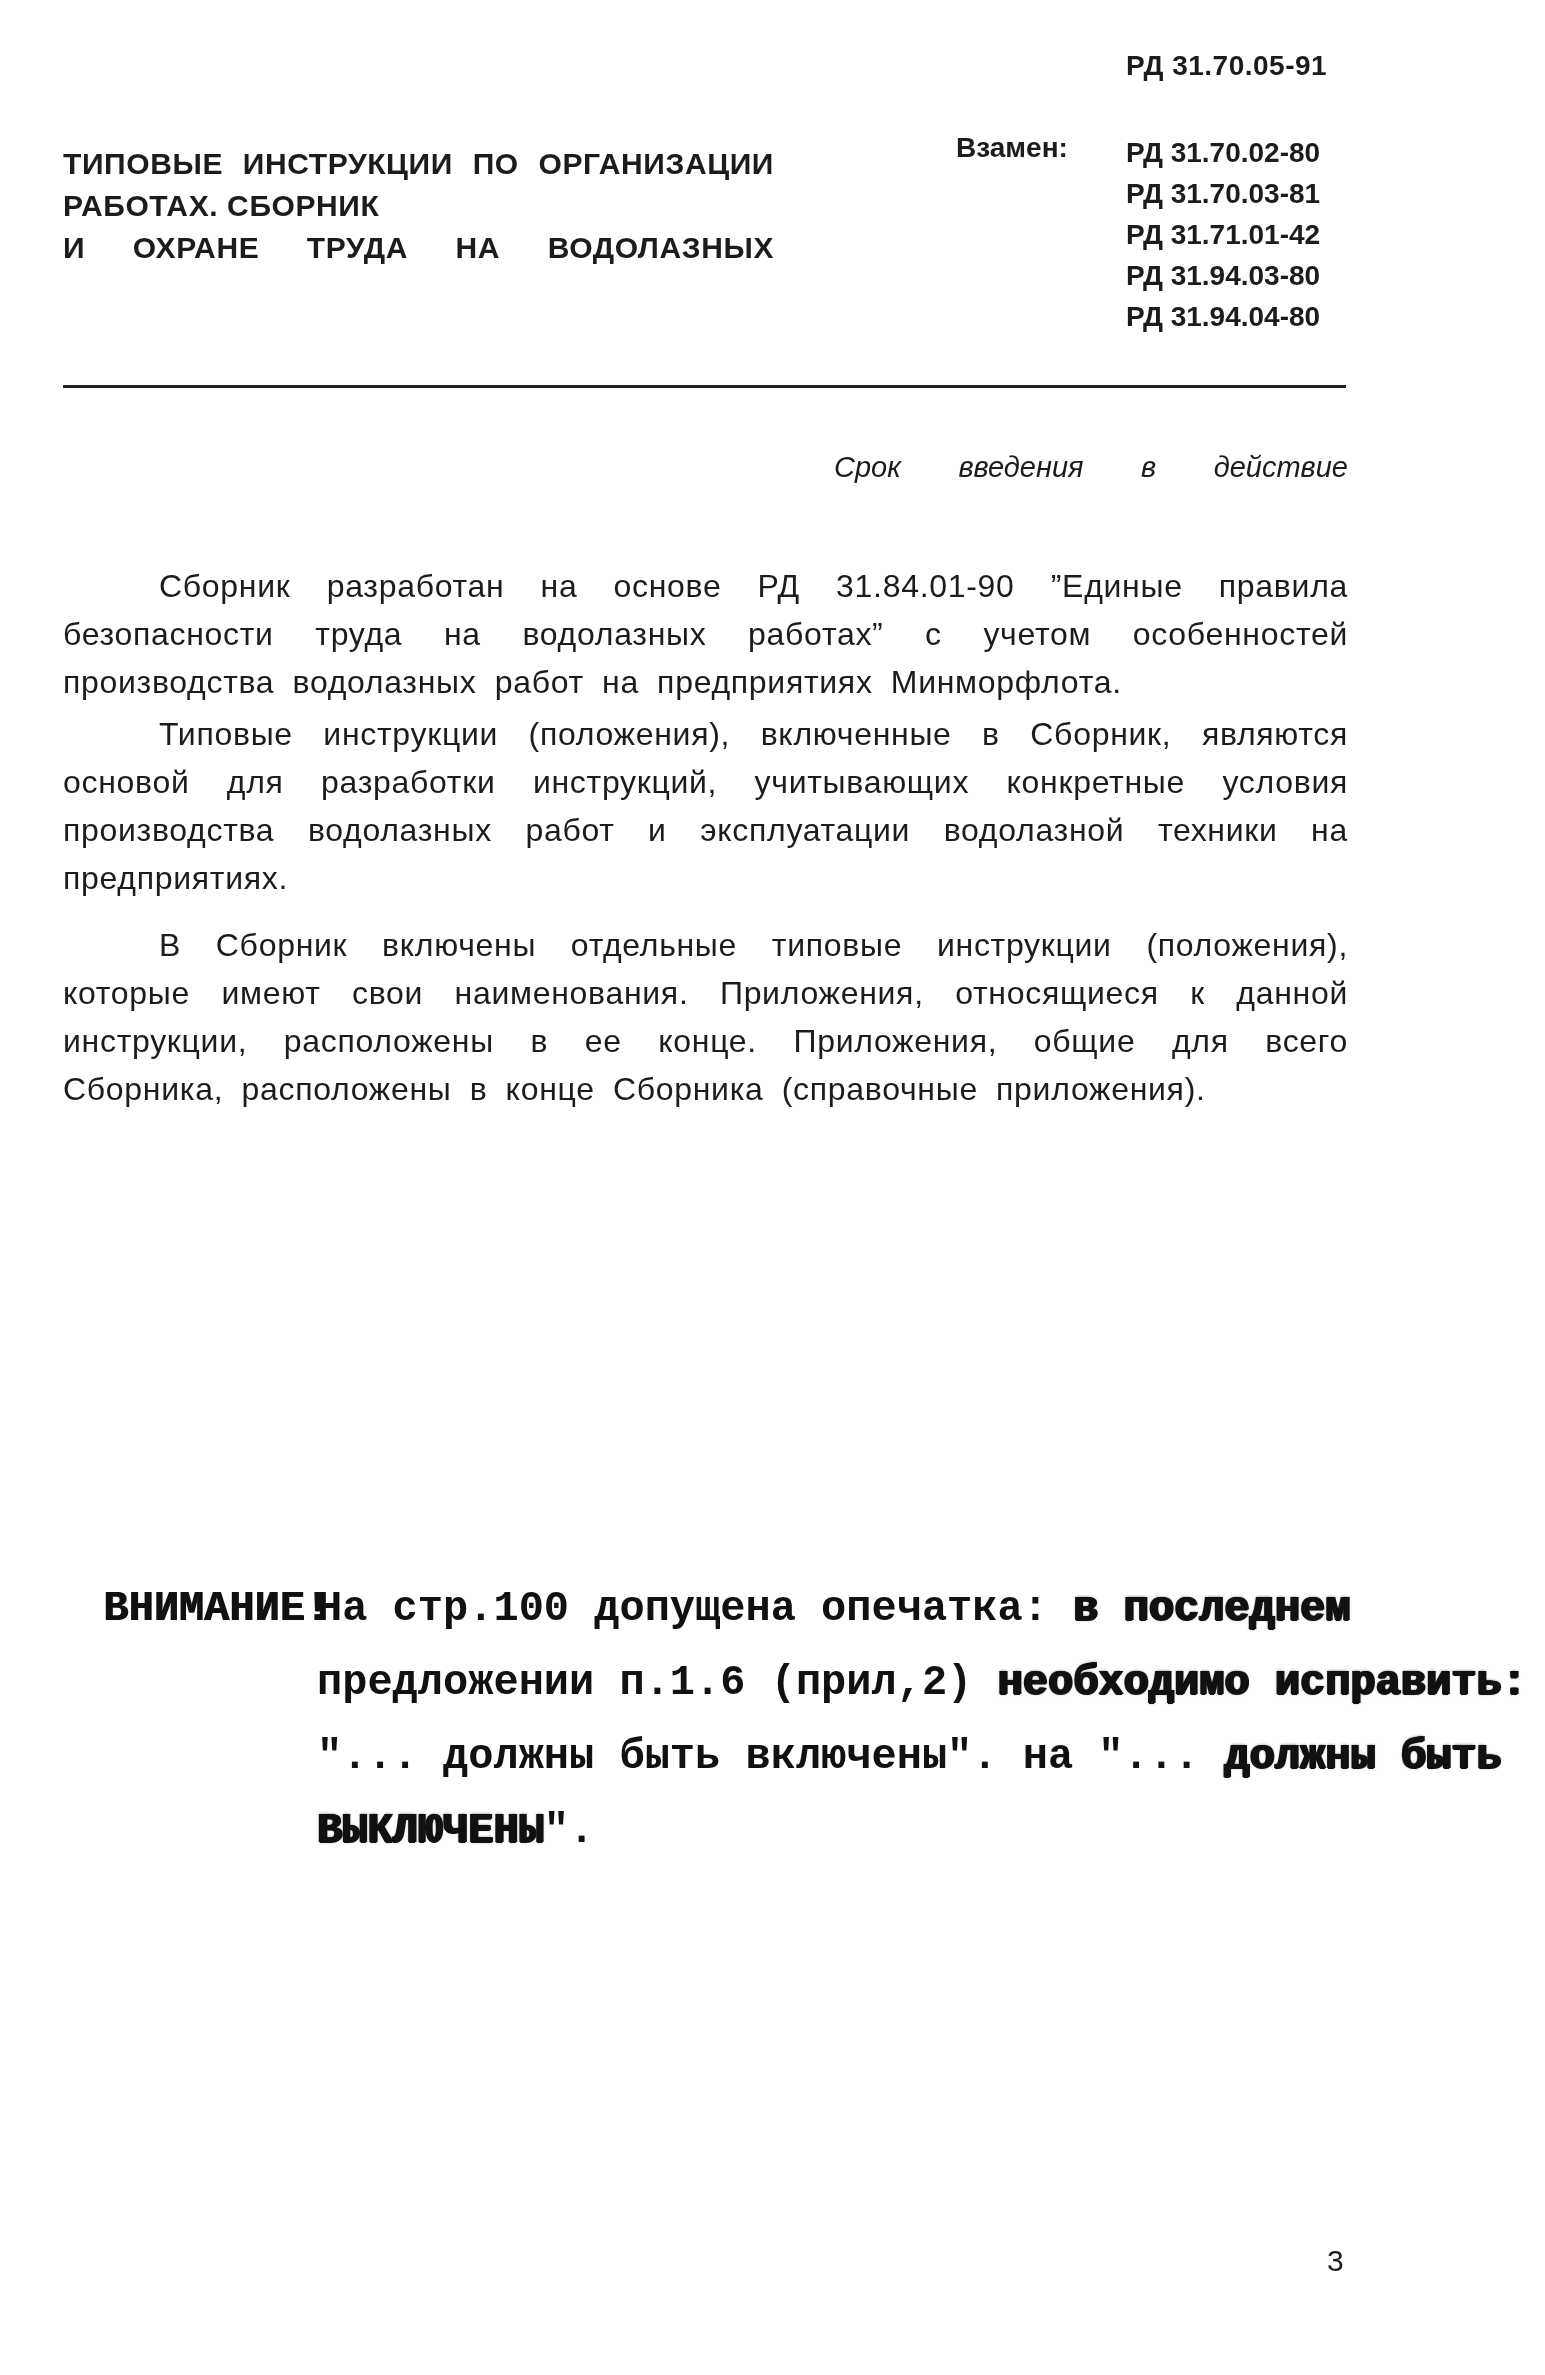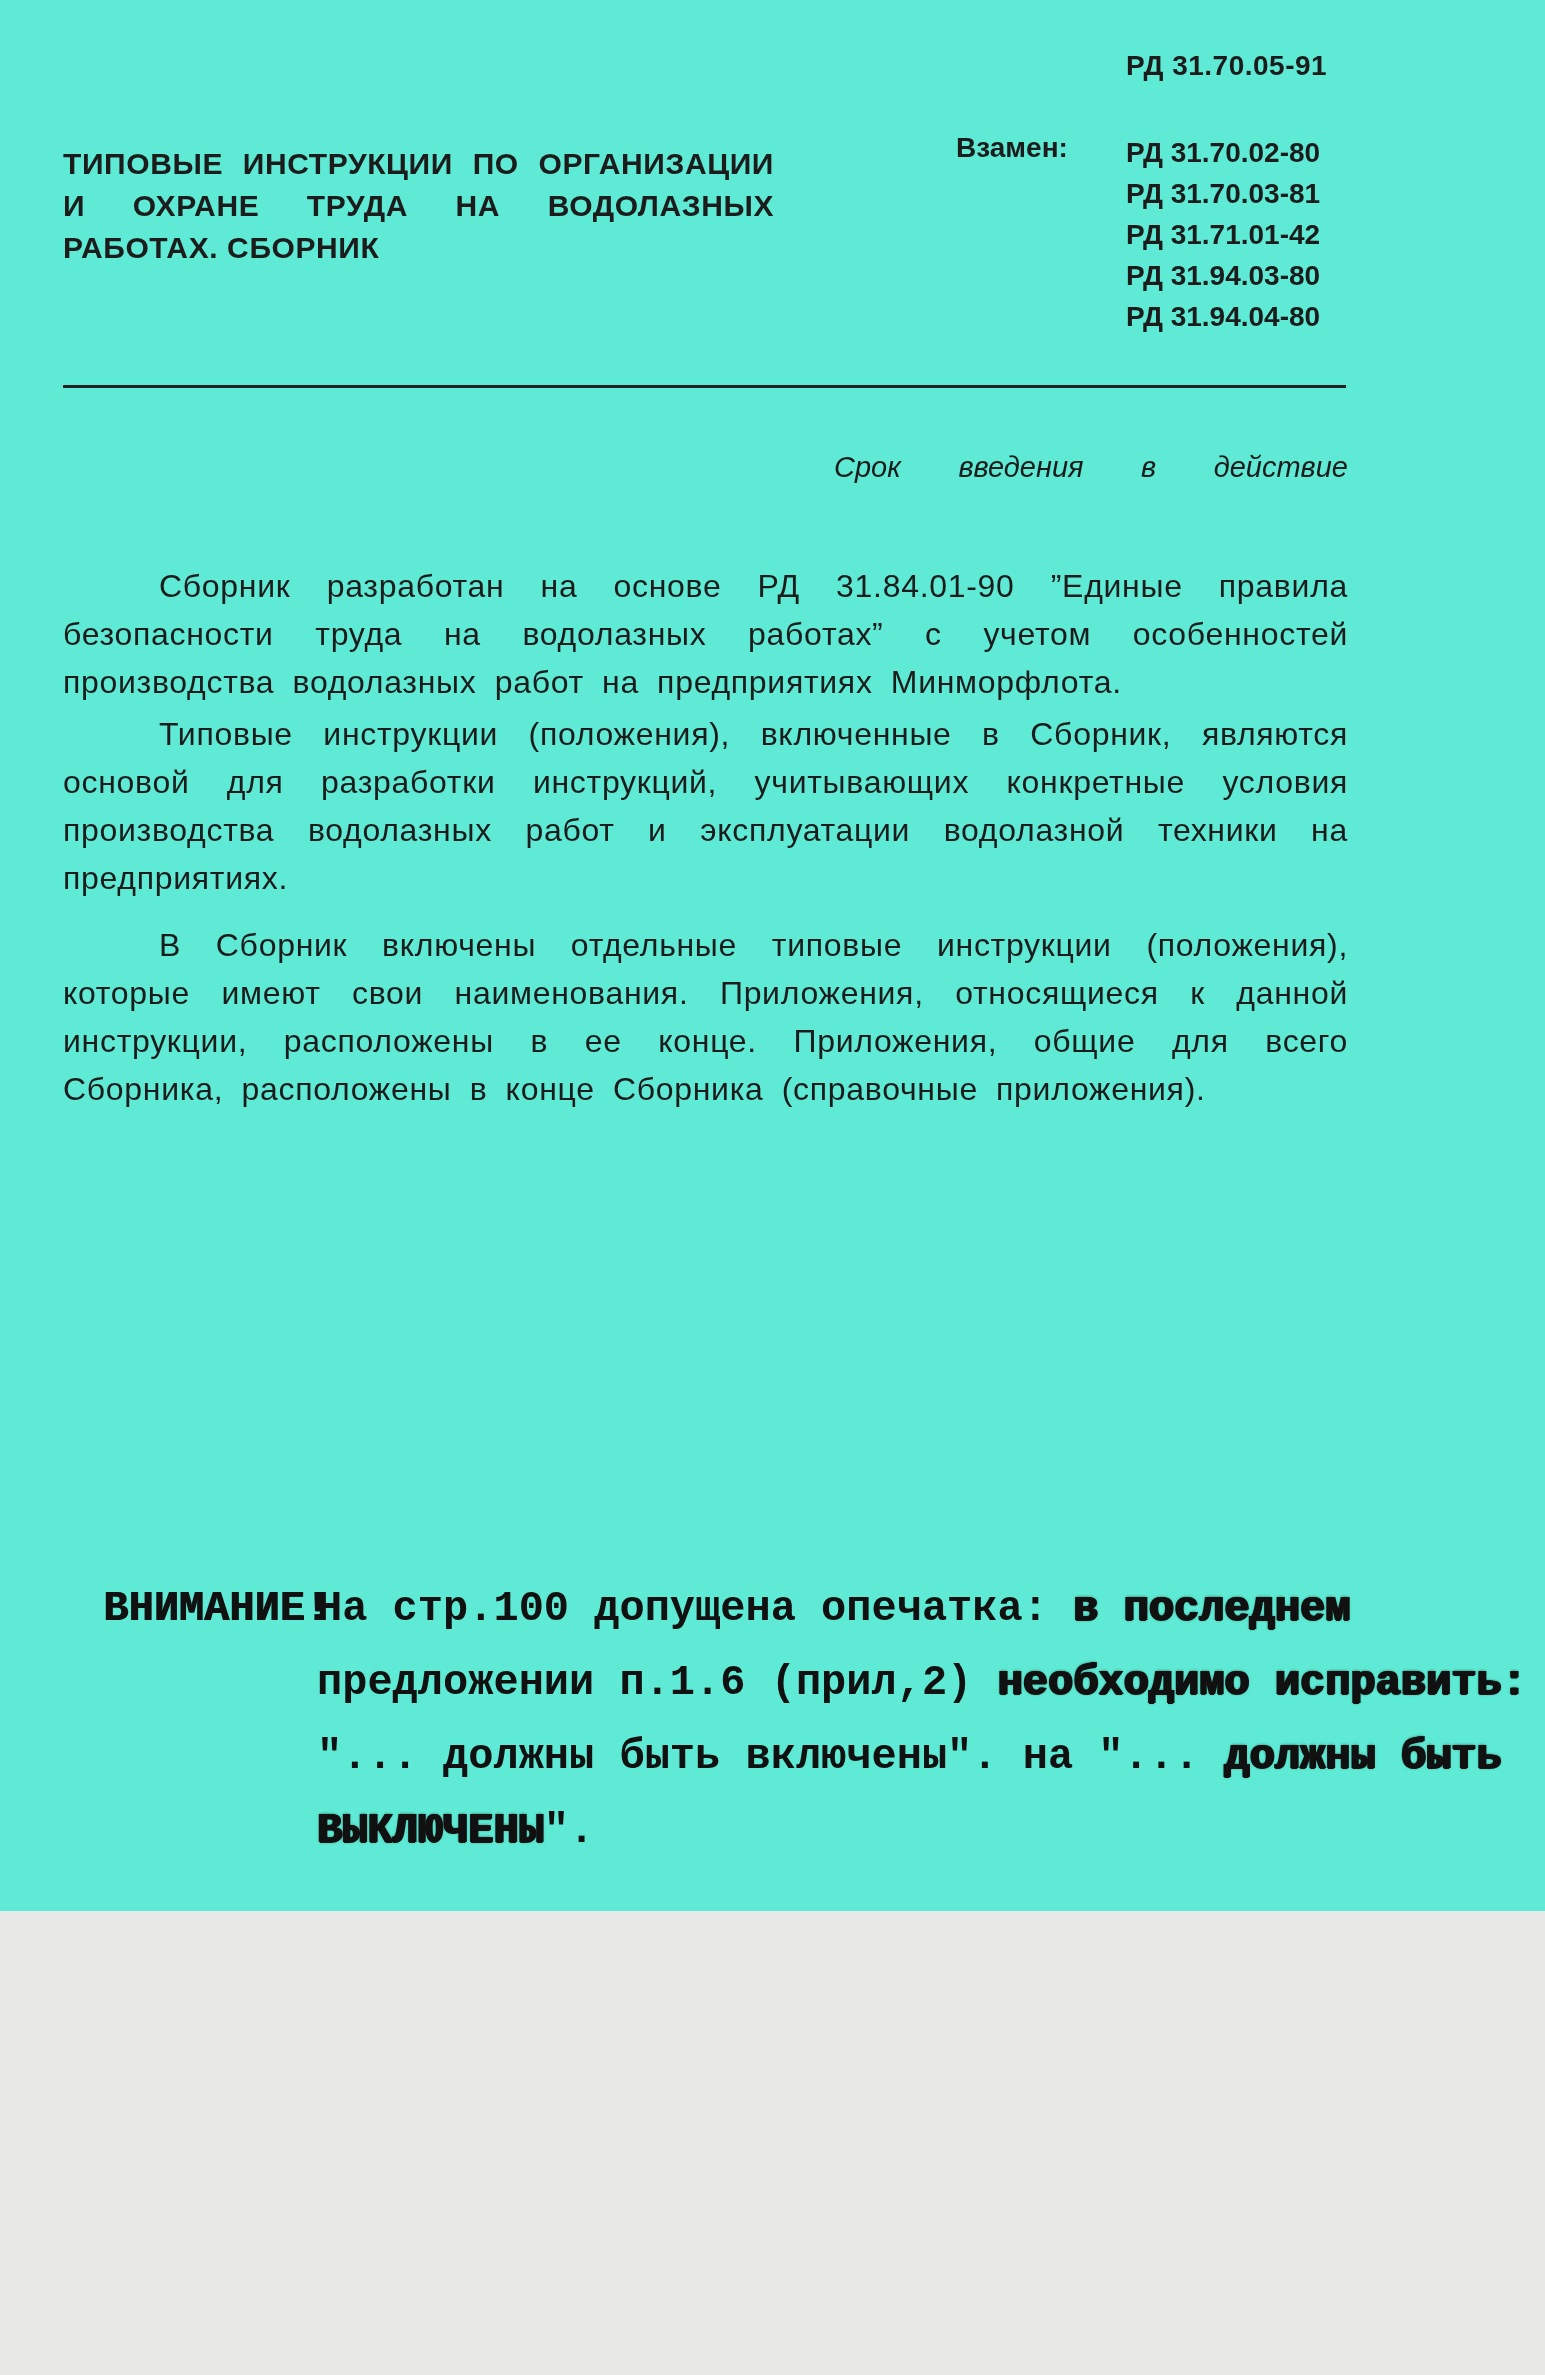--- a/index.html
+++ b/index.html
@@ -1,22 +1,22 @@
 <!DOCTYPE html>
 <html><head>
 <meta charset="utf-8">
 <style>
   * { margin: 0; padding: 0; box-sizing: border-box; }
   html, body { background: #e8e8e6; }
   .page {
     position: relative;
     width: 1546px;
-    height: 1911px;
+    height: 2375px;
     margin: 0 auto;
-    background: #5eead4;
+    background: #ffffff;
     color: #1c1c1c;
     font-family: "Liberation Sans", sans-serif;
     overflow: hidden;
   }
 
   
   .doc-number {
     position: absolute;
     left: 1126px; top: 50px;
     font-size: 28px;
@@ -120,22 +120,22 @@
 </style>
 </head>
 <body>
 
 <div class="page">
 
   <div class="doc-number">РД 31.70.05-91</div>
 
   <div class="title">
     <div class="title-line">ТИПОВЫЕ ИНСТРУКЦИИ ПО ОРГАНИЗАЦИИ</div>
+    <div class="title-line last">РАБОТАХ. СБОРНИК</div>
     <div class="title-line">И ОХРАНЕ ТРУДА НА ВОДОЛАЗНЫХ</div>
-    <div class="title-line last">РАБОТАХ. СБОРНИК</div>
   </div>
 
   <div class="replaces-label">Взамен:</div>
 
   <div class="replaces-list">
     <div>РД 31.70.02-80</div>
     <div>РД 31.70.03-81</div>
     <div>РД 31.71.01-42</div>
     <div>РД 31.94.03-80</div>
     <div>РД 31.94.04-80</div>

